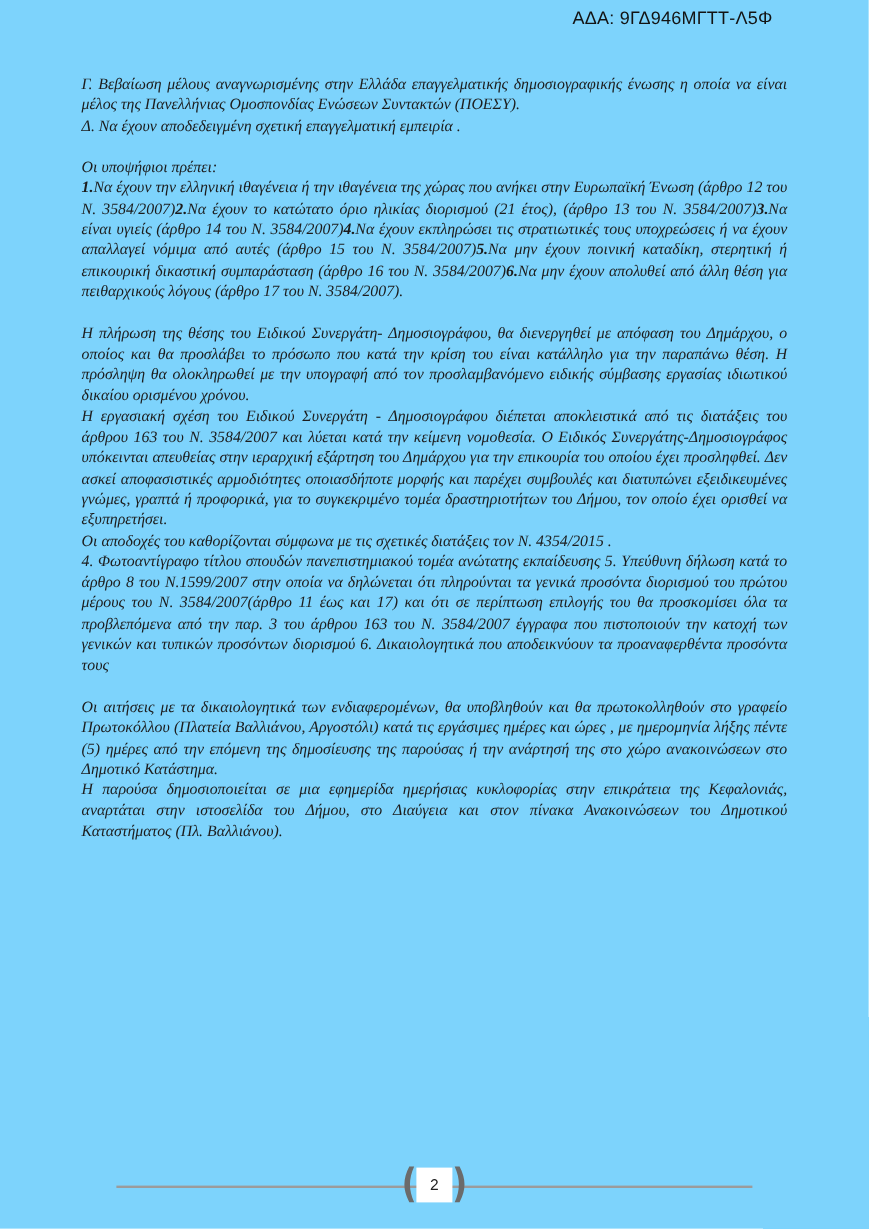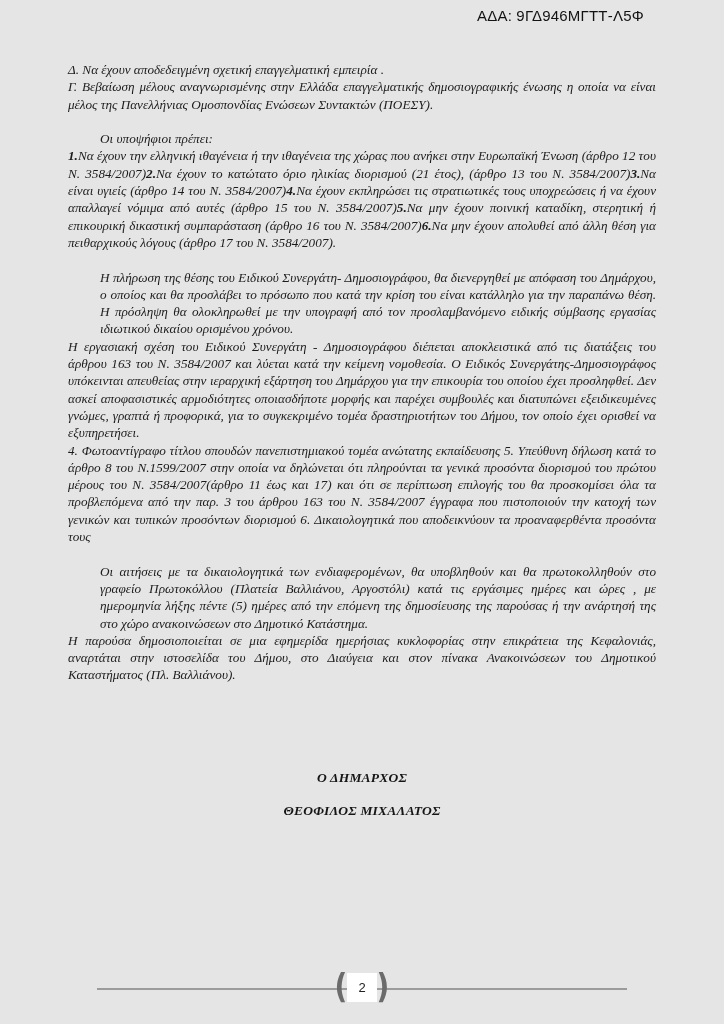--- a/index.html
+++ b/index.html
@@ -1,34 +1,34 @@
 <!DOCTYPE html>
 <html><head>
 <meta charset="utf-8">
 <style>
   html,body { margin:0; padding:0; background:#ffffff; }
   .page {
-    position:relative; width:724px; height:1024px; background:#e5e5e5;
+    position:relative; width:724px; height:1024px; background:#7dd3fc;
     overflow:hidden;
     font-family:"Liberation Serif", serif;
     font-style:italic;
     color:#1c1c1c;
     text-decoration:underline;
   }
   .ada {
     position:absolute; top:7px; left:477px;
     font-family:"Liberation Sans", sans-serif;
     font-style:normal; font-size:15px; color:#131313; letter-spacing:0.2px;
   }
   .content {
     position:absolute; left:68px; top:61px; width:588px;
     font-size:13.2px; line-height:17.3px; text-align:justify;
   }
   .content p { margin:0; }
-  .content p.gap { margin-top:17.3px;margin-left:32px; }
+  .content p.gap { margin-top:17.3px; }
   .content b { font-weight:bold; }
   .signature {
     position:absolute; top:770px; left:0; right:0; text-align:center;
     font-weight:bold; font-size:13.5px; letter-spacing:0.2px; color:#161616;
   }
   .signature .sig-name { margin-top:17px; }
   .footer-rule {
     position:absolute; top:988px; left:97px; width:530px; height:2px;
     background:#9b9b9b;
   }
@@ -47,35 +47,32 @@
   }
 </style>
 </head>
 <body>
 
 <div class="page">
 
   <div class="ada">ΑΔΑ: 9ΓΔ946ΜΓΤΤ-Λ5Φ</div>
 
   <div class="content">
+    <p>Γ. Βεβαίωση μέλους αναγνωρισμένης στην Ελλάδα επαγγελματικής δημοσιογραφικής ένωσης η οποία να είναι μέλος της Πανελλήνιας Ομοσπονδίας Ενώσεων Συντακτών (ΠΟΕΣΥ).</p>
     <p>Δ. Να έχουν αποδεδειγμένη σχετική επαγγελματική εμπειρία .</p>
-    <p>Γ. Βεβαίωση μέλους αναγνωρισμένης στην Ελλάδα επαγγελματικής δημοσιογραφικής ένωσης η οποία να είναι μέλος της Πανελλήνιας Ομοσπονδίας Ενώσεων Συντακτών (ΠΟΕΣΥ).</p>
     <p class="gap">Οι υποψήφιοι πρέπει:</p>
     <p><b>1.</b><span>Να έχουν την ελληνική ιθαγένεια ή την ιθαγένεια της χώρας που ανήκει στην Ευρωπαϊκή Ένωση (άρθρο 12 του Ν. 3584/2007)</span><b>2.</b><span>Να έχουν το κατώτατο όριο ηλικίας διορισμού (21 έτος),  (άρθρο 13 του Ν. 3584/2007)</span><b>3.</b><span>Να είναι υγιείς (άρθρο 14 του Ν. 3584/2007)</span><b>4.</b><span>Να έχουν εκπληρώσει τις στρατιωτικές τους υποχρεώσεις ή να έχουν απαλλαγεί νόμιμα από αυτές (άρθρο 15 του Ν. 3584/2007)</span><b>5.</b><span>Να μην έχουν ποινική καταδίκη, στερητική ή επικουρική δικαστική συμπαράσταση (άρθρο 16 του Ν. 3584/2007)</span><b>6.</b><span>Να μην έχουν απολυθεί από άλλη θέση για πειθαρχικούς λόγους (άρθρο 17 του Ν. 3584/2007).</span></p>
     <p class="gap">Η πλήρωση της θέσης του  Ειδικού Συνεργάτη- Δημοσιογράφου, θα διενεργηθεί με απόφαση του Δημάρχου, ο οποίος και θα προσλάβει το πρόσωπο που κατά την κρίση του είναι κατάλληλο για την παραπάνω θέση. Η πρόσληψη θα ολοκληρωθεί με την υπογραφή από τον προσλαμβανόμενο ειδικής σύμβασης εργασίας ιδιωτικού δικαίου ορισμένου χρόνου.</p>
     <p>Η εργασιακή σχέση του Ειδικού Συνεργάτη - Δημοσιογράφου διέπεται αποκλειστικά από τις διατάξεις του άρθρου 163 του Ν. 3584/2007 και λύεται κατά την κείμενη νομοθεσία. Ο Ειδικός  Συνεργάτης-Δημοσιογράφος υπόκεινται απευθείας στην ιεραρχική εξάρτηση του Δημάρχου για την επικουρία του οποίου έχει προσληφθεί. Δεν ασκεί  αποφασιστικές αρμοδιότητες οποιασδήποτε μορφής και παρέχει συμβουλές και διατυπώνει  εξειδικευμένες γνώμες, γραπτά ή προφορικά, για το συγκεκριμένο τομέα δραστηριοτήτων του Δήμου, τον οποίο έχει  ορισθεί να εξυπηρετήσει.</p>
+    <p>Οι αποδοχές του καθορίζονται σύμφωνα με τις σχετικές διατάξεις τον Ν. 4354/2015 .</p>
     <p>4. Φωτοαντίγραφο τίτλου σπουδών πανεπιστημιακού  τομέα ανώτατης εκπαίδευσης 5. Υπεύθυνη δήλωση κατά το άρθρο 8 του Ν.1599/2007 στην οποία να δηλώνεται ότι πληρούνται τα γενικά προσόντα διορισμού του πρώτου μέρους του Ν. 3584/2007(άρθρο 11 έως και 17) και ότι σε περίπτωση επιλογής του  θα προσκομίσει όλα τα προβλεπόμενα  από την παρ. 3 του άρθρου 163 του Ν. 3584/2007 έγγραφα που πιστοποιούν την κατοχή των γενικών και τυπικών προσόντων διορισμού 6. Δικαιολογητικά που αποδεικνύουν τα προαναφερθέντα προσόντα τους</p>
     <p class="gap">Οι αιτήσεις με τα δικαιολογητικά των ενδιαφερομένων, θα υποβληθούν και θα πρωτοκολληθούν στο γραφείο Πρωτοκόλλου (Πλατεία Βαλλιάνου, Αργοστόλι) κατά τις εργάσιμες ημέρες και ώρες , με ημερομηνία λήξης πέντε (5) ημέρες από την επόμενη της  δημοσίευσης  της παρούσας ή την ανάρτησή της στο χώρο ανακοινώσεων στο Δημοτικό Κατάστημα.</p>
     <p>Η παρούσα δημοσιοποιείται σε μια εφημερίδα ημερήσιας κυκλοφορίας στην επικράτεια της Κεφαλονιάς, αναρτάται στην ιστοσελίδα του Δήμου, στο Διαύγεια και στον πίνακα Ανακοινώσεων του Δημοτικού Καταστήματος (Πλ. Βαλλιάνου).</p>
   </div>
 
-  <div class="signature">
-    <div class="sig-title">Ο  ΔΗΜΑΡΧΟΣ</div>
-    <div class="sig-name">ΘΕΟΦΙΛΟΣ ΜΙΧΑΛΑΤΟΣ</div>
-  </div>
 
   <div class="footer-rule"></div>
   <div class="footer-page">
     <span class="bracket">(</span>
     <span class="pagenum">2</span>
     <span class="bracket">)</span>
   </div>
 
 </div>
 

